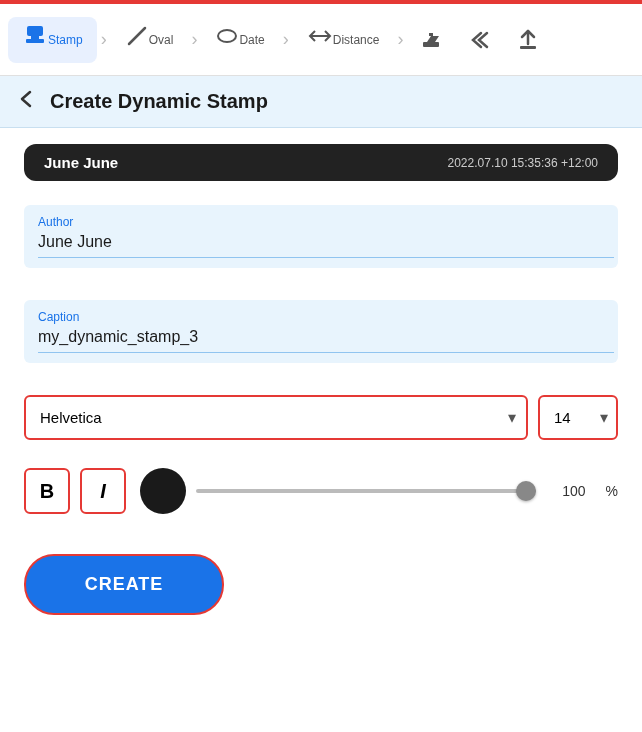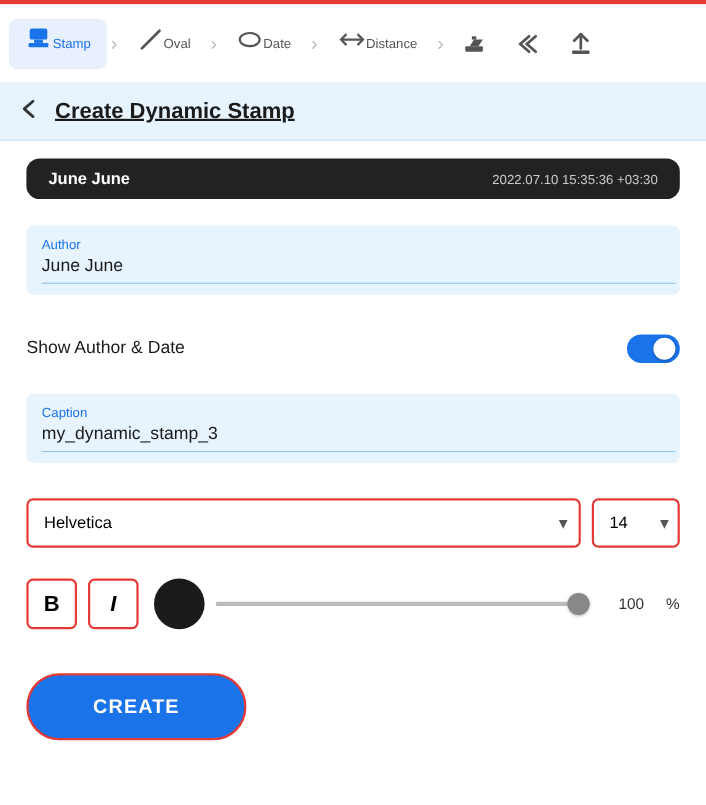--- a/index.html
+++ b/index.html
@@ -88,21 +88,20 @@
       font-size: 22px;
       color: #333;
       cursor: pointer;
       margin-right: 12px;
     }
 
     .page-title {
       font-size: 20px;
       font-weight: 600;
       color: #1a1a1a;
-      text-decoration: underline;
     }
 
     
     .main-content {
       position: absolute;
       top: 128px; left: 0; right: 0; bottom: 0;
       background: #fff;
       padding: 0;
       overflow-y: auto;
     }
@@ -460,38 +459,31 @@
       <polyline points="14,4 6,11 14,18" stroke="#333" stroke-width="2.5" fill="none" stroke-linecap="round" stroke-linejoin="round"></polyline>
     </svg>
   </span>
   <span class="page-title">Create Dynamic Stamp</span>
 </div>
 
 <div class="main-content">
 
   <div class="stamp-preview">
     <span class="stamp-text">June June</span>
-    <span class="stamp-date">2022.07.10 15:35:36 +03:30</span>
+    <span class="stamp-date">2022.07.10 15:35:36 +12:00</span>
   </div>
 
   <div class="form-section">
     <div class="field-group">
       <div class="field-label">Author</div>
       <input class="field-value" type="text" value="June June" style="">
       <div class="field-underline"></div>
     </div>
   </div>
 
-  <div class="toggle-row">
-    <span class="toggle-label">Show Author &amp; Date</span>
-    <label class="toggle">
-
-      <span class="toggle-slider"></span>
-    </label>
-  </div>
 
   <div class="form-section">
     <div class="field-group">
       <div class="field-label">Caption</div>
       <input class="field-value" type="text" value="my_dynamic_stamp_3" style="">
       <div class="field-underline"></div>
     </div>
   </div>
 
   <div class="font-controls">

